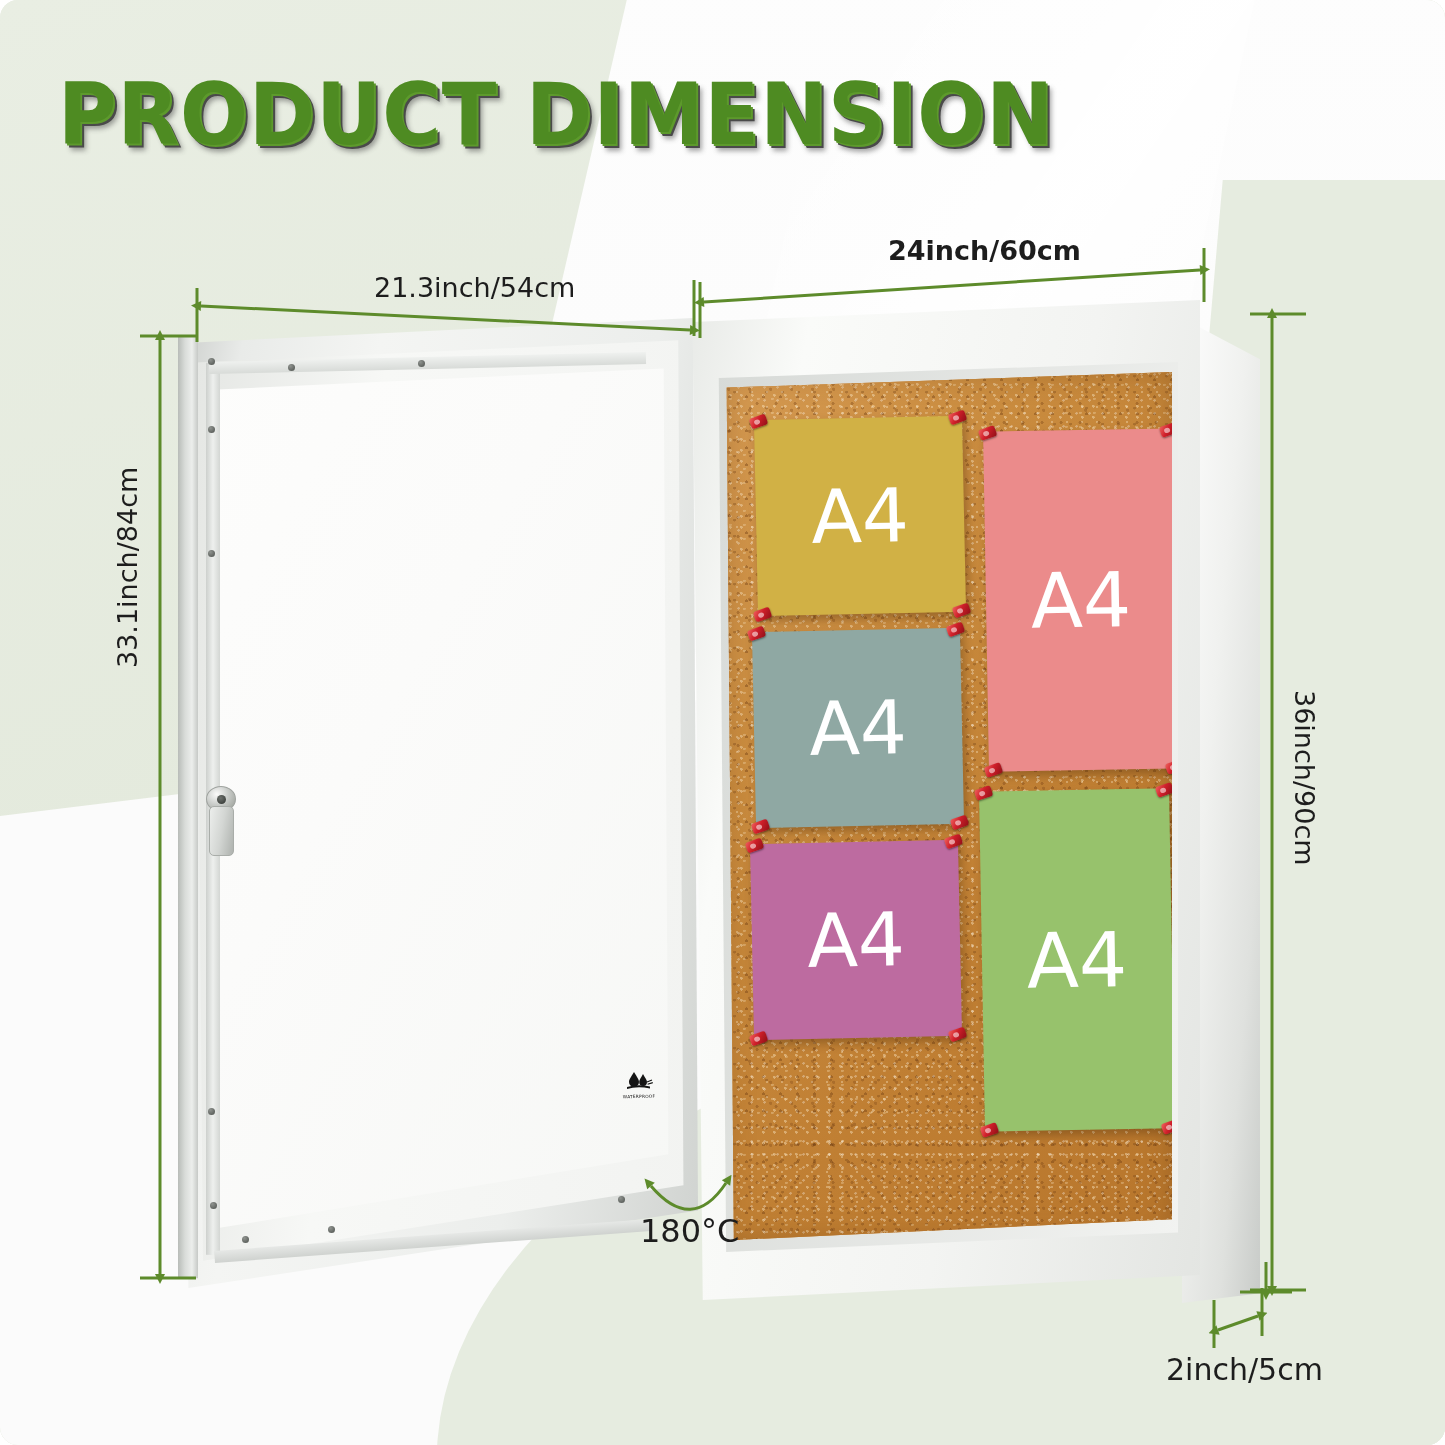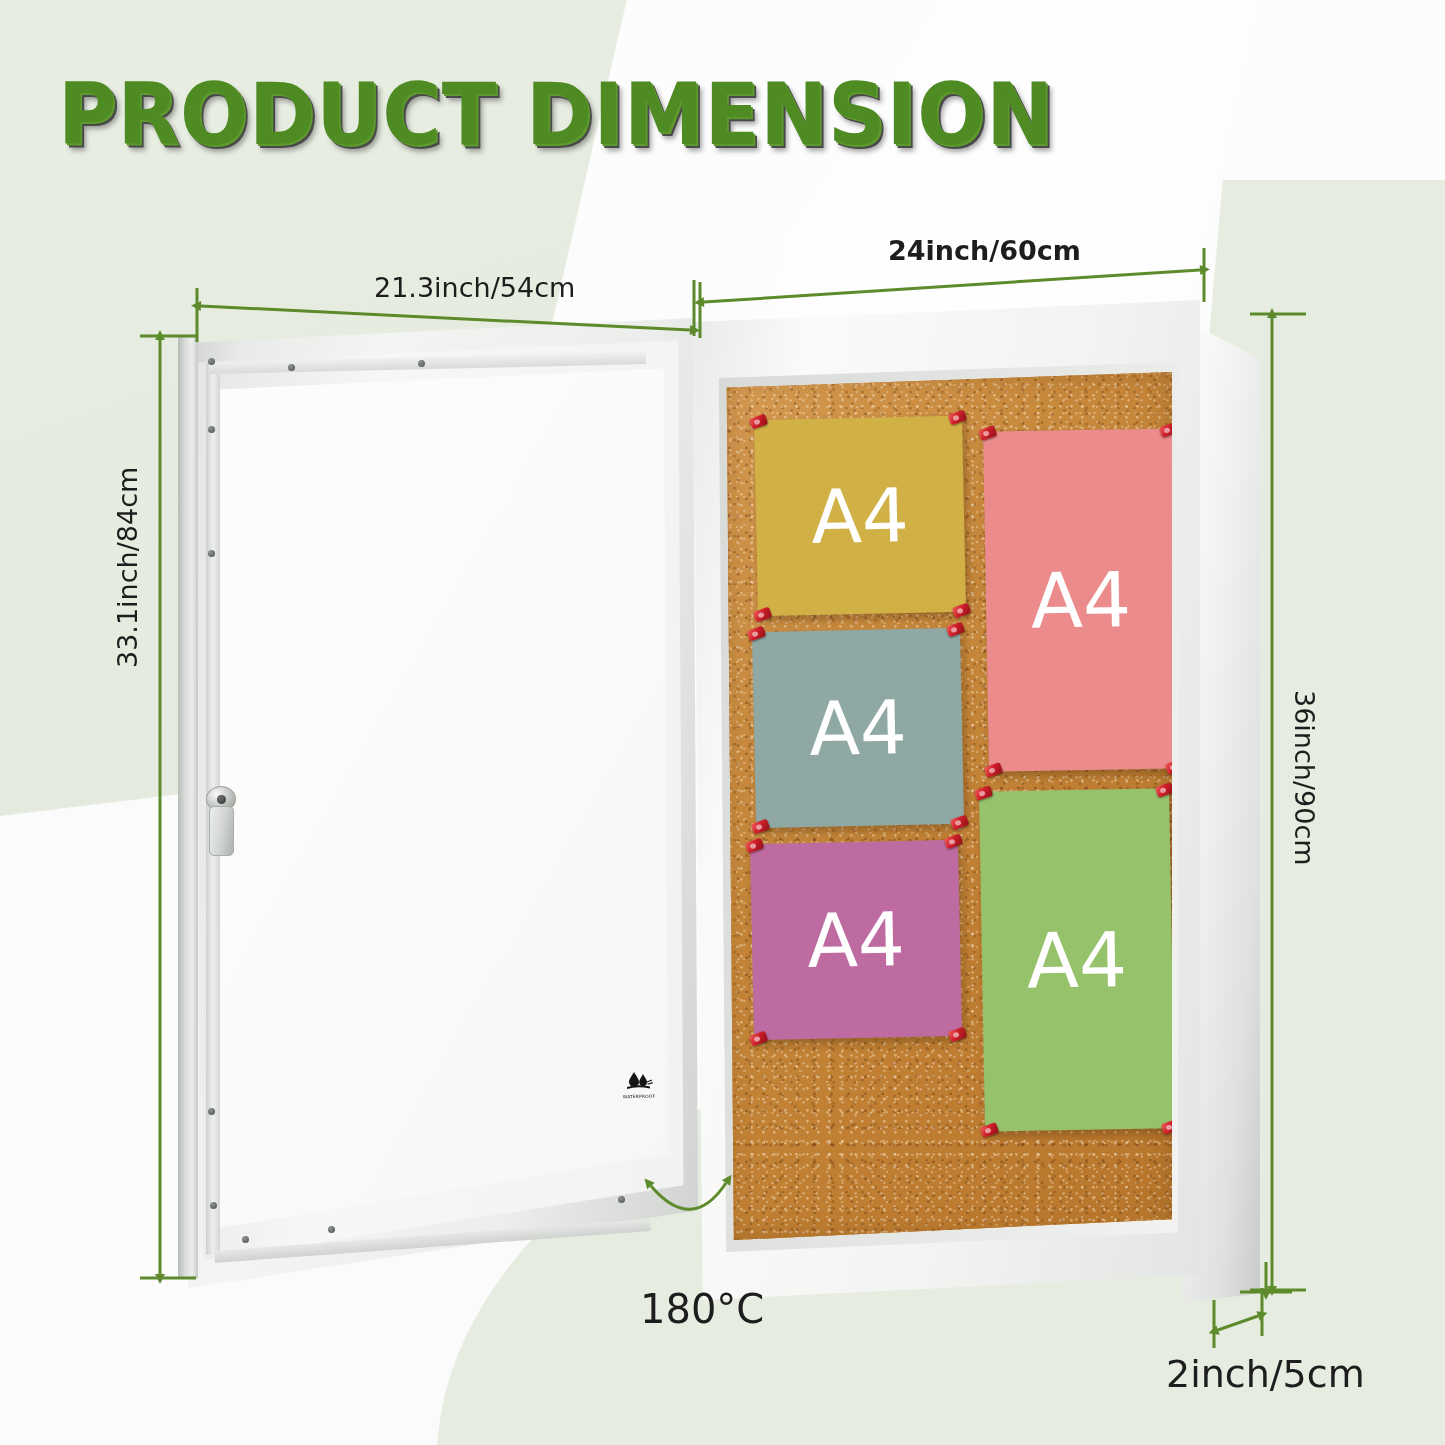--- a/index.html
+++ b/index.html
@@ -7,20 +7,21 @@
   html, body {
     width: 1445px; height: 1445px;
     font-family: "Liberation Sans", sans-serif;
     overflow: hidden;
   }
   #stage {
     position: relative;
     width: 1445px; height: 1445px;
     background: #e6ece0;
     overflow: hidden;
+    border-radius: 18px;
   }
   
   .bg-base {
     position: absolute; inset: 0;
     background: linear-gradient(160deg, #e9eee3 0%, #e4eadd 45%, #e7ece1 100%);
   }
   .bg-white-wedge {
     position: absolute;
     top: -40px; left: 44%;
     width: 1200px; height: 1320px;
@@ -89,22 +90,22 @@
   #lbl-height-door {
     left: 112px; top: 668px;
     transform: rotate(-90deg);
     transform-origin: left top;
   }
   #lbl-height-case {
     left: 1320px; top: 690px;
     transform: rotate(90deg);
     transform-origin: left top;
   }
-  #lbl-angle { left: 640px; top: 1286px; font-size: 40px; }
-  #lbl-depth { left: 1166px; top: 1352px; font-size: 38px; }
+  #lbl-angle { left: 640px; top: 1212px; font-size: 32px; }
+  #lbl-depth { left: 1166px; top: 1352px; font-size: 30px; }
 
   svg.dim-layer {
     position: absolute; inset: 0;
     width: 1445px; height: 1445px;
     pointer-events: none;
   }
 
   
   #door {
     position: absolute;

